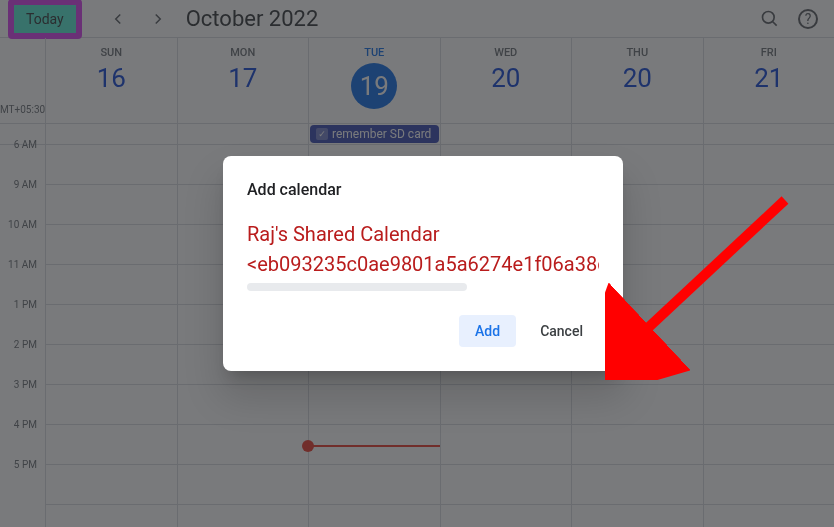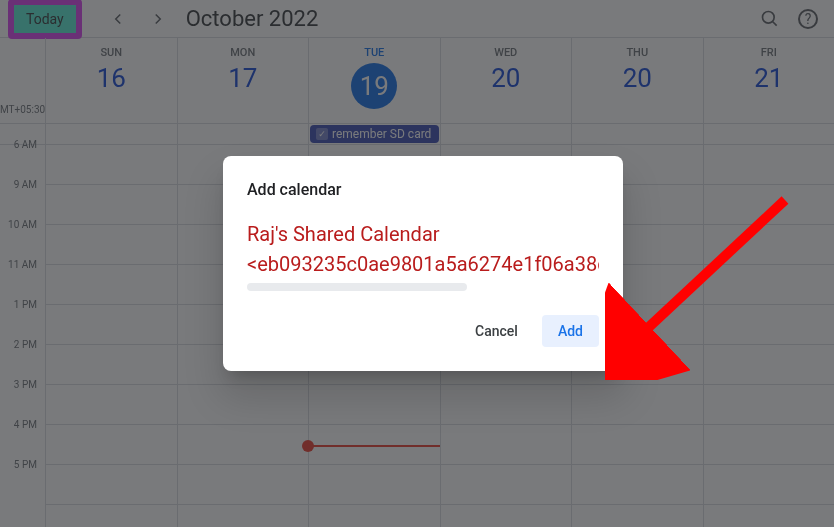--- a/index.html
+++ b/index.html
@@ -432,22 +432,22 @@
 
   <div class="overlay">
     <div class="dialog">
       <div class="dialog-title">Add calendar</div>
       <div class="dialog-body">
         <div>Raj's Shared Calendar</div>
         <div>&lt;eb093235c0ae9801a5a6274e1f06a38d334f09563c9d201</div>
         <div class="dialog-underline"></div>
       </div>
       <div class="dialog-actions">
+        <button class="btn btn-add">Add</button>
         <button class="btn btn-cancel">Cancel</button>
-        <button class="btn btn-add">Add</button>
       </div>
     </div>
   </div>
 
   <svg class="arrow-annotation" style="left:605px;top:180px;width:200px;height:200px;">
     <defs>
       <marker id="ah" markerWidth="12" markerHeight="12" refX="2" refY="6" orient="auto">
         <path d="M0,0 L12,6 L0,12 Z" fill="#ff0000"></path>
       </marker>
     </defs>

